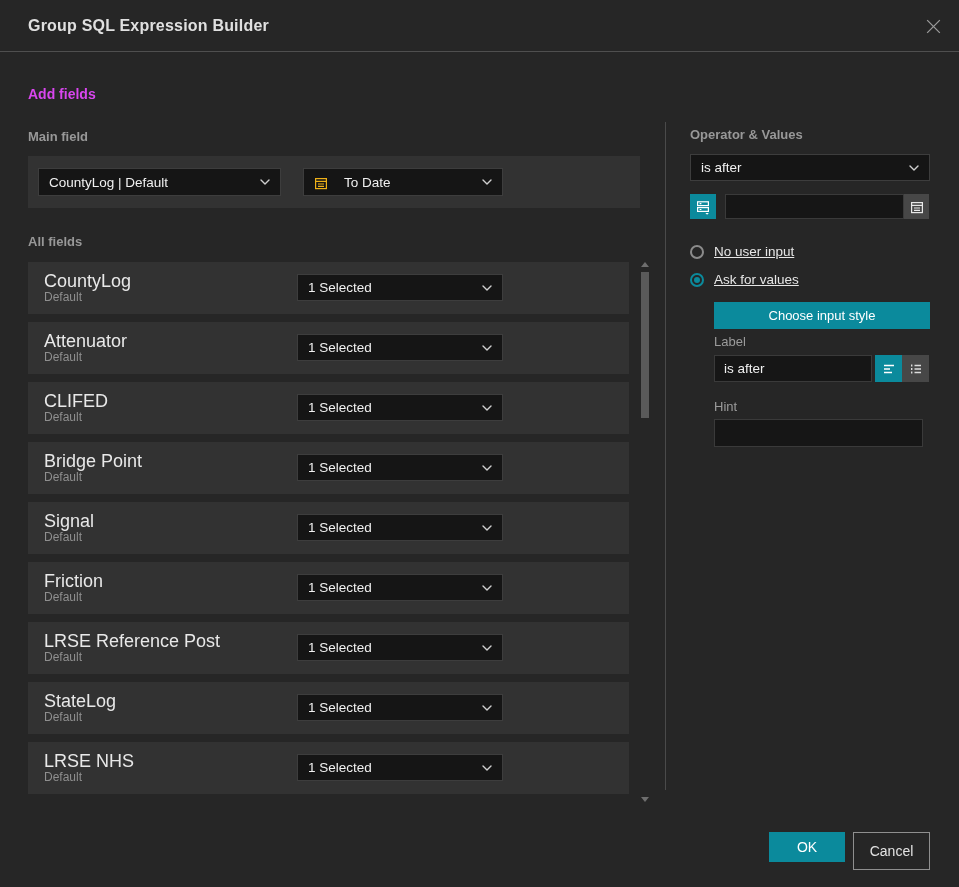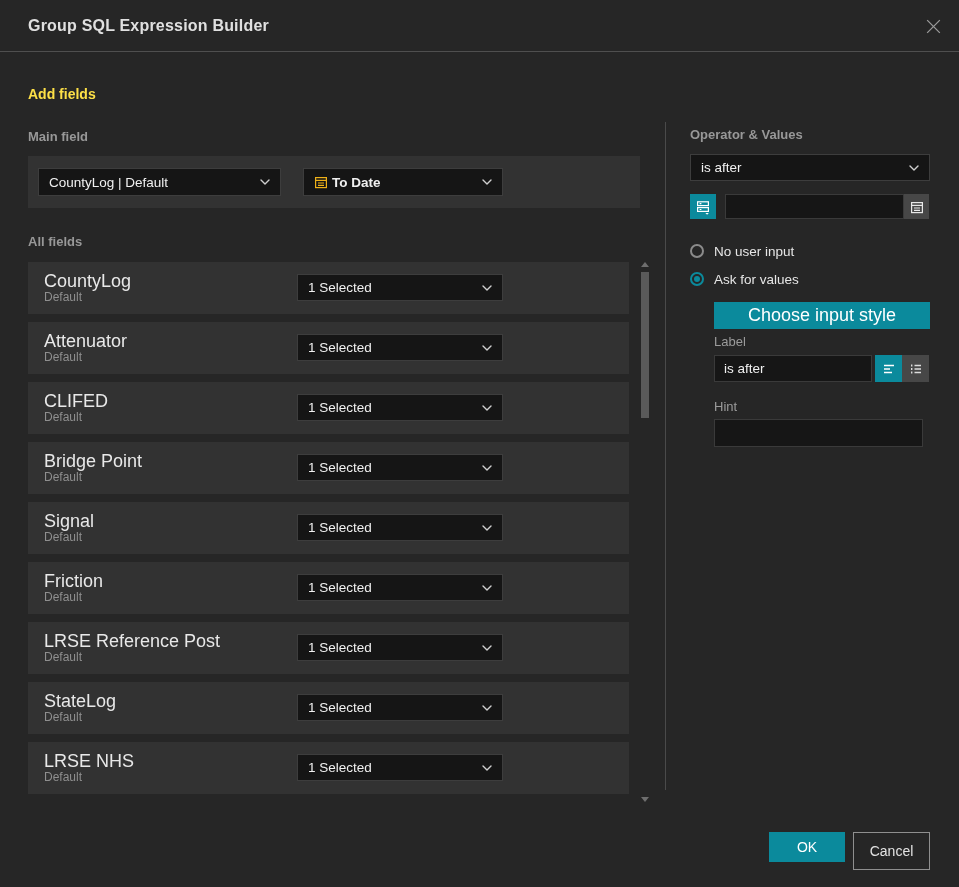--- a/index.html
+++ b/index.html
@@ -8,21 +8,21 @@
     background:#262626;color:#e6e6e6;
     font-family:"Liberation Sans","DejaVu Sans",sans-serif;
     -webkit-font-smoothing:antialiased;
   }
   .abs{position:absolute;}
   
   .hdr{left:0;top:0;width:959px;height:52px;border-bottom:1px solid #4f4f4f;box-sizing:border-box;}
   .hdr-title{left:28px;top:0;height:68px;line-height:52px;font-size:16px;font-weight:600;color:#e0e0e0;letter-spacing:.2px;}
   .close-btn{right:14px;top:14px;width:24px;height:24px;display:flex;align-items:center;justify-content:center;cursor:pointer;background:none;border:none;padding:0;}
   
-  .sec-h{font-size:14px;font-weight:700;color:#fde047;}
+  .sec-h{font-size:14px;font-weight:700;color:#d946ef;}
   .sub-h{font-size:13px;font-weight:700;color:#989898;}
   
   .dropdown{
     background:#151515;border:1px solid #3d3d3d;box-sizing:border-box;
     display:flex;align-items:center;color:#f0f0f0;font-size:13.5px;
     padding:0 10px;cursor:pointer;justify-content:space-between;gap:8px;
   }
   .dd-val{white-space:nowrap;overflow:hidden;text-overflow:ellipsis;}
   .chev{color:#cfcfcf;flex:0 0 auto;}
   .txt-input{
@@ -47,29 +47,29 @@
   
   .rp-h{left:690px;top:127px;}
   .op-dd{left:690px;top:154px;width:240px;height:27px;}
   .sq-btn{display:flex;align-items:center;justify-content:center;border:none;padding:0;cursor:pointer;}
   .teal{background:var(--accent);color:#fff;}
   .gray{background:#474747;color:#e2e2e2;}
   .val-type-btn{left:690px;top:194px;width:26px;height:25px;}
   .val-input{left:725px;top:194px;width:179px;height:25px;}
   .val-cal-btn{left:904px;top:194px;width:25px;height:25px;}
   
-  .radio-row{display:flex;gap:10px;cursor:pointer;}
+  .radio-row{display:flex;align-items:center;gap:10px;cursor:pointer;text-decoration:underline;}
   .r1{left:690px;top:244px;}
   .r2{left:690px;top:272px;}
   .radio{width:14px;height:14px;border-radius:50%;box-sizing:border-box;border:2px solid #8b8b8b;background:transparent;flex:0 0 auto;}
   .radio.sel{border-color:var(--accent);position:relative;}
   .radio.sel::after{content:"";position:absolute;left:2px;top:2px;width:6px;height:6px;border-radius:50%;background:var(--accent);}
   .radio-lbl{font-size:13.5px;color:#e6e6e6;}
   
-  .choose-btn{left:714px;top:302px;width:216px;height:27px;background:var(--accent);color:#fff;border:none;font-size:18px;font-family:inherit;cursor:pointer;}
+  .choose-btn{left:714px;top:302px;width:216px;height:27px;background:var(--accent);color:#fff;border:none;font-size:13px;font-family:inherit;cursor:pointer;}
   .lbl-label{left:714px;top:334px;}
   .lbl-input{left:714px;top:355px;width:158px;height:27px;}
   .style-btn-1{left:875px;top:355px;width:27px;height:27px;}
   .style-btn-2{left:902px;top:355px;width:27px;height:27px;}
   .hint-label{left:714px;top:399px;text-align:right;}
   .hint-input{left:714px;top:419px;width:209px;height:28px;}
   
   .ok-btn{left:769px;top:832px;width:76px;height:30px;background:var(--accent);color:#fff;border:none;font-size:14px;font-family:inherit;cursor:pointer;}
   .cancel-btn{left:853px;top:832px;width:77px;height:38px;background:transparent;color:#e3e3e3;border:1px solid #8f8f8f;font-size:14px;font-family:inherit;cursor:pointer;box-sizing:border-box;}
   .cal-yellow{color:var(--calyellow);}
@@ -93,21 +93,21 @@
   <div class="abs sub-h" style="left:28px;top:129px;">Main field</div>
 
   <div class="abs panel">
     <div class="dropdown" style="position:absolute;left:10px;top:12px;width:243px;height:28px;">
       <span class="dd-val">CountyLog | Default</span>
       <svg class="chev" width="10" height="6" viewBox="0 0 10 6">
         <path d="M1 1l4 4 4-4" fill="none" stroke="currentColor" stroke-width="1.4" stroke-linecap="round" stroke-linejoin="round"></path>
       </svg>
     </div>
     <div class="dropdown" style="position:absolute;left:275px;top:12px;width:200px;height:28px;">
-      <span style="display:flex;align-items:center;gap:4px;min-width:0;font-weight:bold;">
+      <span style="display:flex;align-items:flex-end;gap:16px;min-width:0;">
         <svg class="cal-yellow" width="14" height="14" viewBox="0 0 14 14">
           <rect x="1.6" y="2.6" width="10.8" height="10" fill="none" stroke="currentColor" stroke-width="1.2"></rect>
           <path d="M1.6 5.4h10.8" stroke="currentColor" stroke-width="1.2"></path>
           <path d="M4 8h6M4 10.4h6" stroke="currentColor" stroke-width="1.1"></path>
         </svg>
         <span class="dd-val">To Date</span>
       </span>
       <svg class="chev" width="10" height="6" viewBox="0 0 10 6">
         <path d="M1 1l4 4 4-4" fill="none" stroke="currentColor" stroke-width="1.4" stroke-linecap="round" stroke-linejoin="round"></path>
       </svg>

